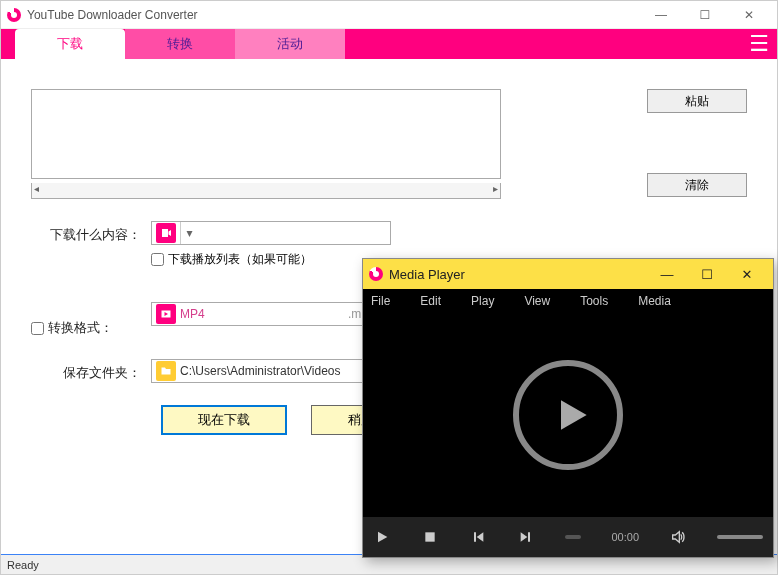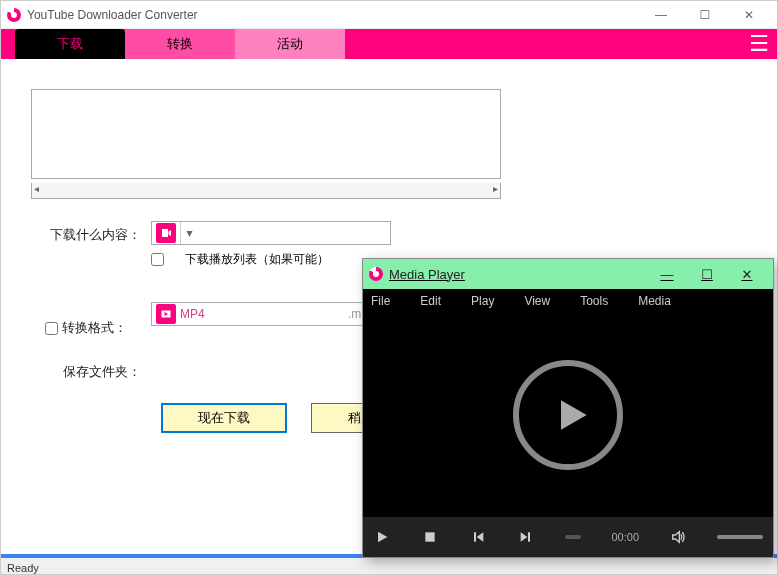--- a/index.html
+++ b/index.html
@@ -8,22 +8,22 @@
 
 .main-window { position: absolute; left: 0; top: 0; width: 778px; height: 575px; border: 1px solid #ccc; background: #fff; }
 .titlebar { height: 28px; background: #fff; display: flex; align-items: center; padding: 0 6px; border-bottom: 1px solid #eee; }
 .titlebar .app-icon { width: 14px; height: 14px; border-radius: 50%; background: conic-gradient(#ff007f 0 300deg, #fff 0); margin-right: 6px; position: relative; }
 .titlebar .app-icon::after { content:""; position:absolute; left:4px; top:4px; width:6px; height:6px; border-radius:50%; background:#fff; }
 .titlebar .title { font-size: 12px; color: #555; flex: 1; }
 .win-controls { display: flex; }
 .win-btn { width: 44px; height: 26px; display: flex; align-items: center; justify-content: center; color: #666; font-size: 12px; cursor: pointer; }
 
 .tabbar { height: 30px; background: #ff007f; display: flex; align-items: flex-end; position: relative; }
-.tab { width: 110px; height: 30px; display: flex; align-items: center; justify-content: center; font-size: 13px; color: #000000; cursor: pointer; background: #ff4da6; }
-.tab.active { background: #000000; color: #ff007f; border-radius: 4px 4px 0 0; margin-left: 14px; }
+.tab { width: 110px; height: 30px; display: flex; align-items: center; justify-content: center; font-size: 13px; color: #4c1d95; cursor: pointer; background: #ff4da6; }
+.tab.active { background: #ffffff; color: #ff007f; border-radius: 4px 4px 0 0; margin-left: 14px; }
 .tab.second { background: #ff4da6; }
 .tab.third { background: #ff80bf; }
 .menu-right { position: absolute; right: 8px; top: 2px; color: #fff; font-size: 22px; cursor: pointer; }
 
 .panel { padding: 30px 30px 10px 30px; }
 .row { display: flex; align-items: flex-start; margin-bottom: 22px; }
 .row .label { width: 120px; text-align: right; padding-right: 10px; font-size: 13px; color: #222; padding-top: 4px; }
 .url-box { flex: 1; }
 .url-box textarea { width: 470px; height: 90px; border: 1px solid #aaa; resize: none; font-size: 12px; padding: 2px; }
 .scroll-hint { width: 470px; height: 16px; border: 1px solid #aaa; border-top: none; display:flex; justify-content:space-between; padding:0 2px; font-size:10px; color:#666; background:#f5f5f5;}
@@ -31,34 +31,34 @@
 .side-btn { height: 24px; border: 1px solid #999; background: #efefef; font-size: 12px; cursor: pointer; }
 
 .combo { display:flex; align-items:center; border:1px solid #aaa; height:24px; background:#fff; font-size:12px; color:#333; }
 .combo .ico { width:20px; height:20px; margin:0 4px; background:#ff007f; border-radius:2px; display:flex; align-items:center; justify-content:center; }
 .combo .ico svg { width:12px; height:12px; fill:#fff; }
 .combo .txt { flex:1; }
 .combo .ext { color:#999; margin-right:4px; }
 .combo .chev { width:18px; text-align:center; color:#666; cursor:pointer; border-left:1px solid #ccc; height:100%; line-height:22px; }
 .combo.disabled { color: #d53f8c; }
 
-.checkbox-row { display:flex; align-items:center; font-size:12px; gap:21px; }
+.checkbox-row { display:flex; align-items:center; font-size:12px; gap:4px; }
 .checkbox-row input { width:13px; height:13px; }
 
 .folder-combo .ico { background:#ffcc33; }
 
 .action-row { display:flex; gap:24px; margin-left:130px; margin-top:20px; }
 .action-btn { width:126px; height:30px; border:1px solid #666; background:#fef9c3; font-size:13px; cursor:pointer; }
 .action-btn.primary { border:2px solid #0078d7; }
 
-.statusbar { position:absolute; left:0; bottom:0; width:100%; height:20px; background:#f0f0f0; border-top:4px solid #3b82f6; font-size:11px; color:#333; padding-left:6px; line-height:20px; }
+.statusbar { position:absolute; left:0; bottom:0; width:100%; height:20px; background:#f0f0f0; border-top:1px solid #3b82f6; font-size:11px; color:#333; padding-left:6px; line-height:20px; }
 
 
 .media-window { position:absolute; left:362px; top:258px; width:412px; height:300px; background:#fff; border:1px solid #888; box-shadow: 4px 4px 12px rgba(0,0,0,.3); display:flex; flex-direction:column; }
-.mp-title { height:30px; display:flex; align-items:center; padding:12px 6px; background:#86efac;text-decoration:underline; }
+.mp-title { height:30px; display:flex; align-items:center; padding:12px 6px; background:#fde047; }
 .mp-title .mp-icon { width:14px; height:14px; border-radius:50%; background:conic-gradient(#ff007f 0 300deg,#fff 0); margin-right:6px; position:relative;}
 .mp-title .mp-icon::after{content:"";position:absolute;left:4px;top:4px;width:6px;height:6px;border-radius:50%;background:#fff;}
 .mp-title .t { font-size:13px; color:#222; flex:1; }
 .mp-title .wb { width:40px; text-align:center; font-size:13px; color:#222; cursor:pointer; }
 .mp-menubar { height:24px; background:#000; display:flex; align-items:center; padding:0 8px; gap:30px; }
 .mp-menubar span { color:#ccc; font-size:12px; cursor:pointer;text-align:right; }
 .mp-video { flex:1; background:#000; display:flex; align-items:center; justify-content:center; position:relative; }
 .play-circle { width:110px; height:110px; border:6px solid #888; border-radius:50%; display:flex; align-items:center; justify-content:center; cursor:pointer; }
 .play-circle svg { width:44px; height:44px; fill:#aaa; margin-left:8px; }
 .mp-controls { height:40px; background:#222; display:flex; align-items:center; padding:0 10px; gap:30px; }
@@ -92,20 +92,24 @@
   <div class="panel">
 
     <div class="row">
       <div class="url-box">
         <textarea style=""></textarea>
         <div class="scroll-hint">
             <span>◂</span>
             <span>▸</span>
           </div>
       </div>
+      <div class="side-btns">
+        <button class="side-btn">粘贴</button>
+        <button class="side-btn">清除</button>
+      </div>
     </div>
 
     <div class="row" style="align-items:center;margin-bottom:6px;">
       <div class="label">下载什么内容：</div>
       <div class="combo" style="width:240px;">
         <div class="ico">
             <svg viewBox="0 0 24 24">
               <path d="M4 4h12v16H4z M17 9l5-3v12l-5-3z"></path>
             </svg>
           </div>
@@ -114,38 +118,47 @@
     </div>
     <div class="row" style="margin-bottom:22px;">
       <div class="label"></div>
       <label class="checkbox-row">
         <input type="checkbox" style="">
         <span>下载播放列表（如果可能）</span>
       </label>
     </div>
 
     <div class="row" style="align-items:center;">
-      <div class="label" style="display:flex;align-items:center;justify-content:center;gap:4px;margin-top:25px;">
+      <div class="label" style="display:flex;align-items:center;justify-content:flex-start;gap:4px;margin-top:25px;">
         <input type="checkbox" style="">
         <span>转换格式：</span>
       </div>
       <div class="combo disabled" style="width:240px;">
         <div class="ico">
             <svg viewBox="0 0 24 24">
               <path d="M3 5h18v14H3z M9 8v8l7-4z"></path>
             </svg>
           </div>
         <div class="txt" style="color:#d53f8c;">MP4</div>
         <div class="ext">.mp</div>
         <div class="chev">▾</div>
       </div>
     </div>
 
     <div class="row" style="align-items:center;">
       <div class="label">保存文件夹：</div>
+      <div class="combo folder-combo" style="width:300px;">
+        <div class="ico">
+            <svg viewBox="0 0 24 24">
+              <path d="M3 5h7l2 3h9v11H3z"></path>
+            </svg>
+          </div>
+        <div class="txt">C:\Users\Administrator\Videos</div>
+        <div class="chev">▾</div>
+      </div>
     </div>
 
     <div class="action-row">
       <button class="action-btn primary">现在下载</button>
       <button class="action-btn">稍后下载</button>
     </div>
 
   </div>
 
   <div class="statusbar">Ready</div>

